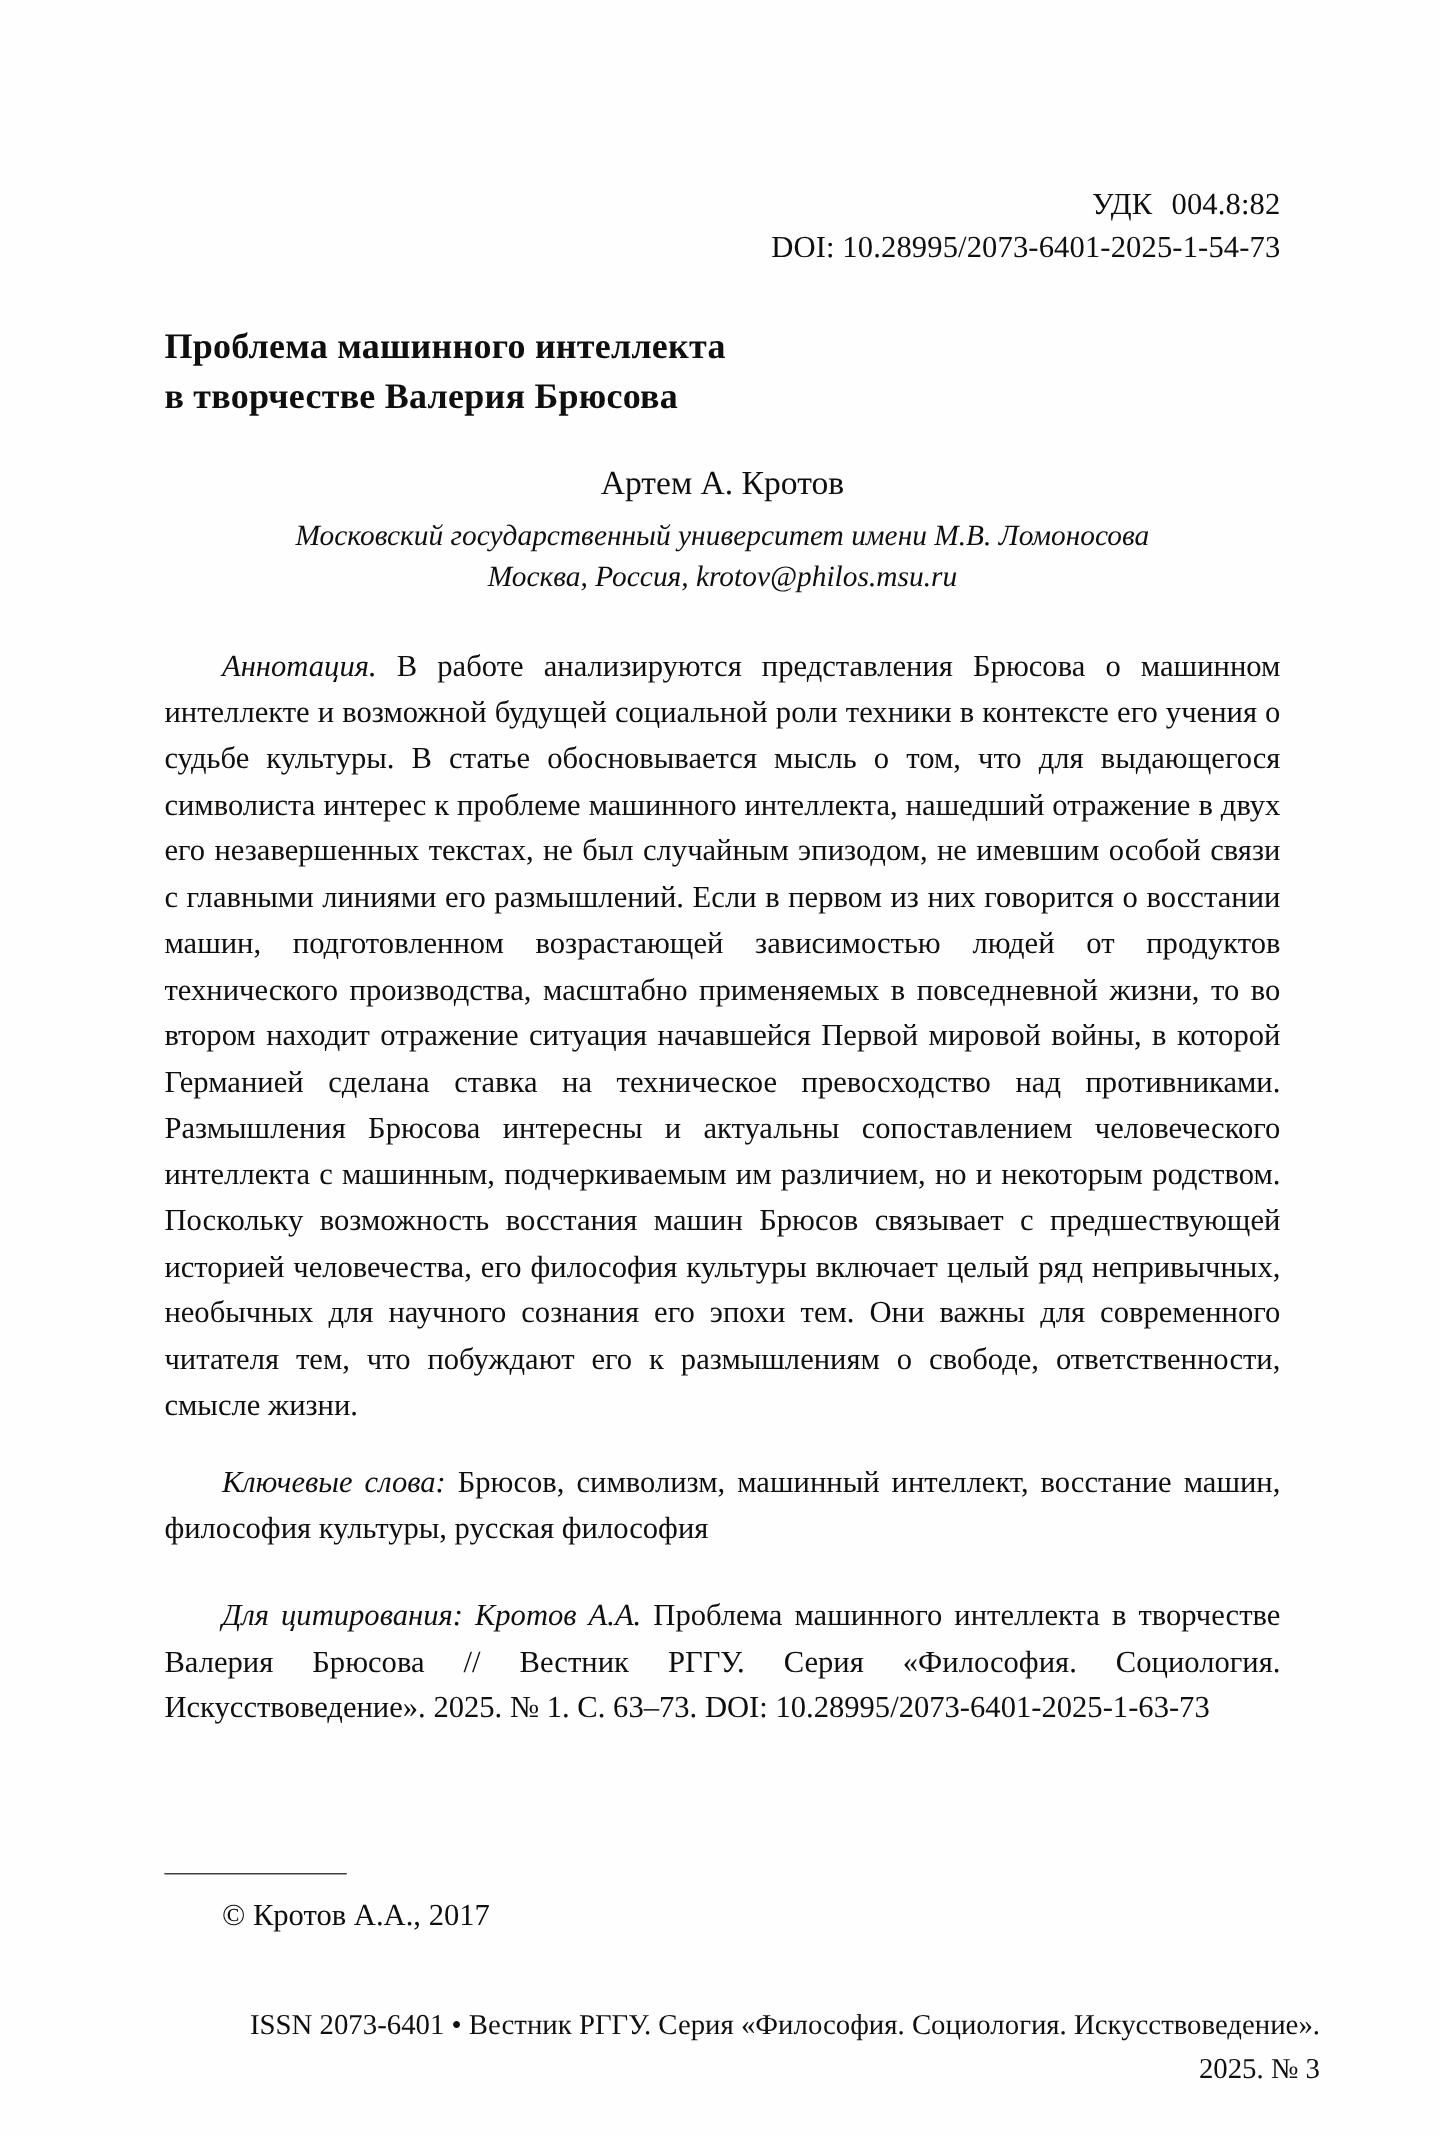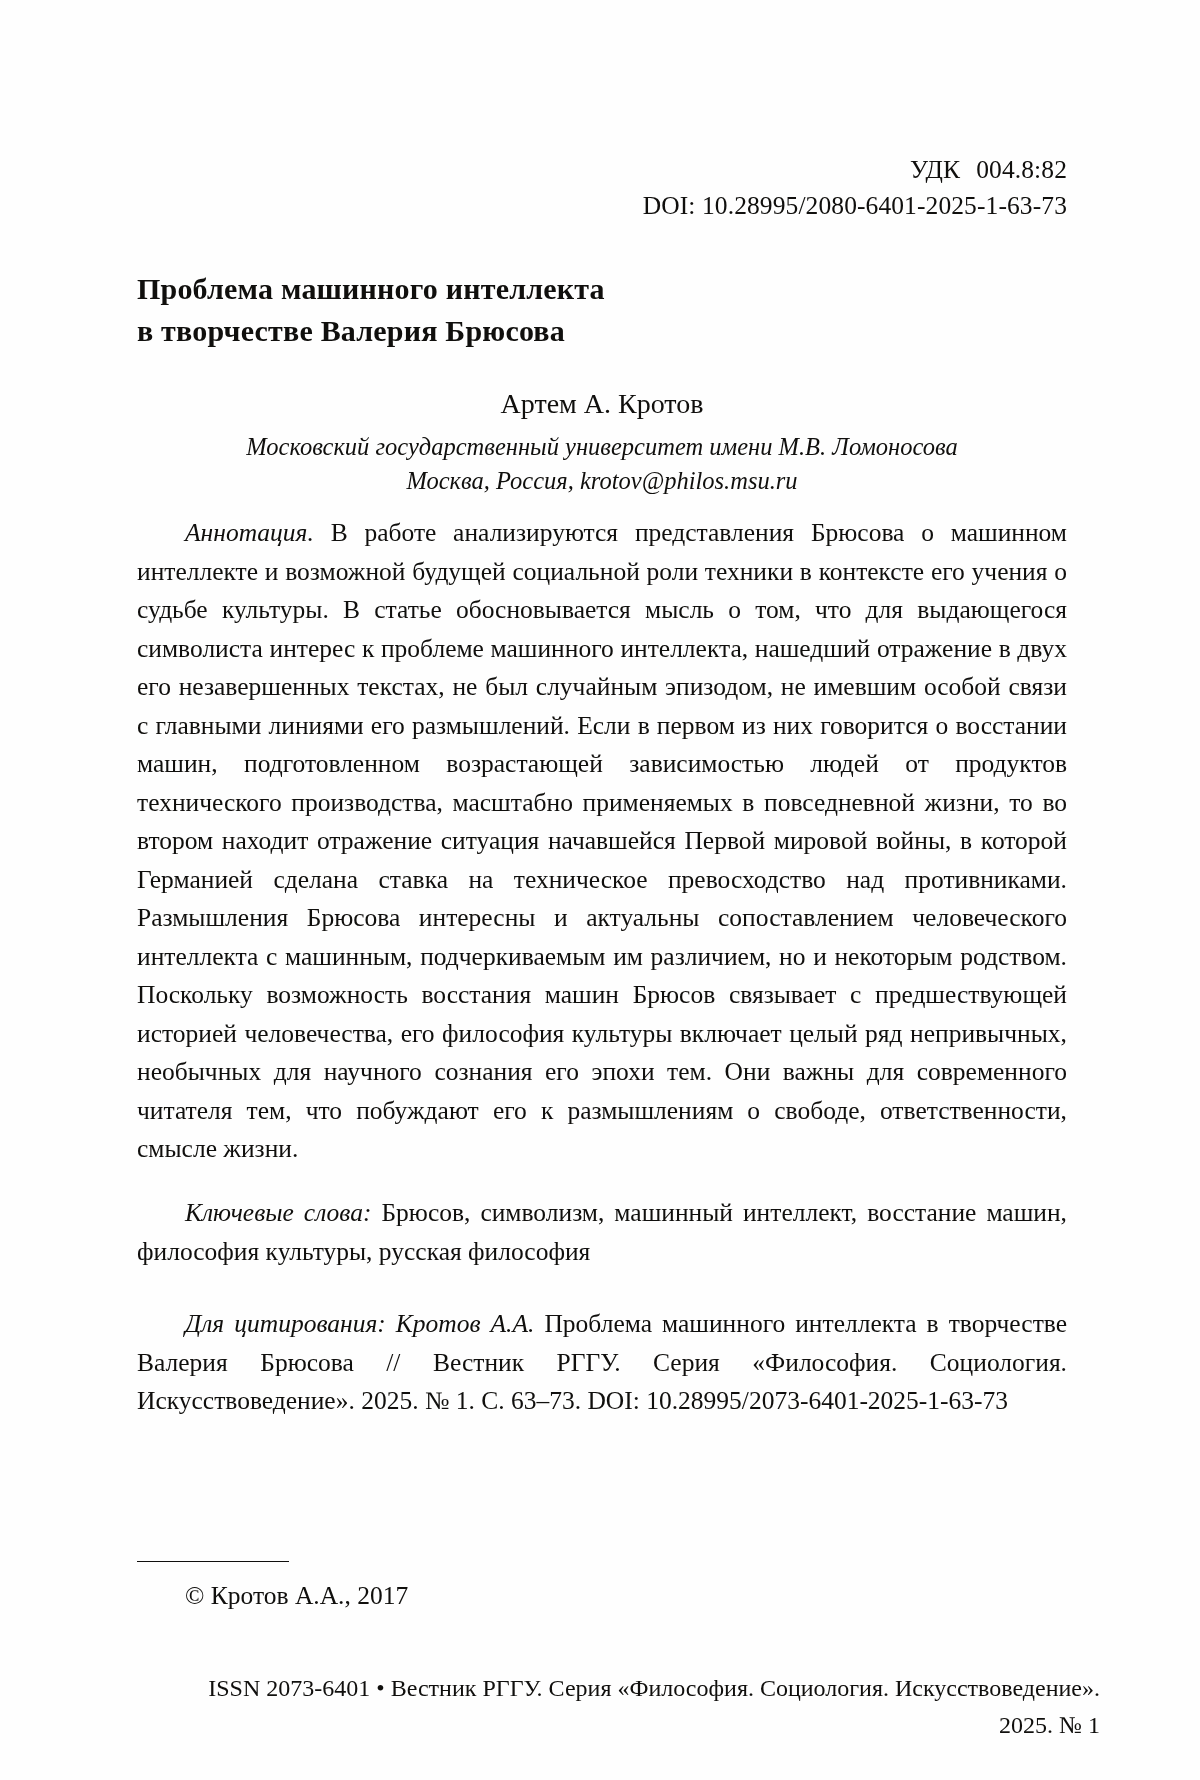--- a/index.html
+++ b/index.html
@@ -61,21 +61,21 @@
     margin-top: 8px;
     text-align: center;
     font-style: italic;
     font-size: 24.5px;
     line-height: 34px;
   }
   .affil-line2 { display: block; }
 
   
   .abstract {
-    margin-top: 16px;
+    margin-top: 38px;
     font-size: 25.5px;
     line-height: 38.5px;
     text-align: justify;
     text-align-last: left;
     text-indent: 48px;
     hyphens: manual;
   }
   .abstract .lead {
     font-style: italic;
   }
@@ -134,21 +134,21 @@
 
 <div class="page">
   <div class="content">
 
     <div class="codes">
       <div>
         <span>УДК</span><span class="udk-num">004.8:82</span>
       </div>
       <div>
         <span>DOI:</span>
-        <span>10.28995/2080-6401-2025-1-63-73</span>
+        <span>10.28995/2073-6401-2025-1-54-73</span>
       </div>
     </div>
 
     <h1 class="title">
       <span class="line1">Проблема машинного интеллекта</span>
       <span class="line2">в творчестве Валерия Брюсова</span>
     </h1>
 
     <div class="author">Артем А. Кротов</div>
 
@@ -170,15 +170,15 @@
     </p>
 
   </div>
 
   <div class="rule"></div>
 
   <div class="copyright">© Кротов А.А., 2017</div>
 
   <div class="issn">
     <span>ISSN 2073-6401 • Вестник РГГУ.  Серия «Философия. Социология. Искусствоведение».</span>
-    <span class="l2">2025. № 1</span>
+    <span class="l2">2025. № 3</span>
   </div>
 </div>
 
 </body></html>

